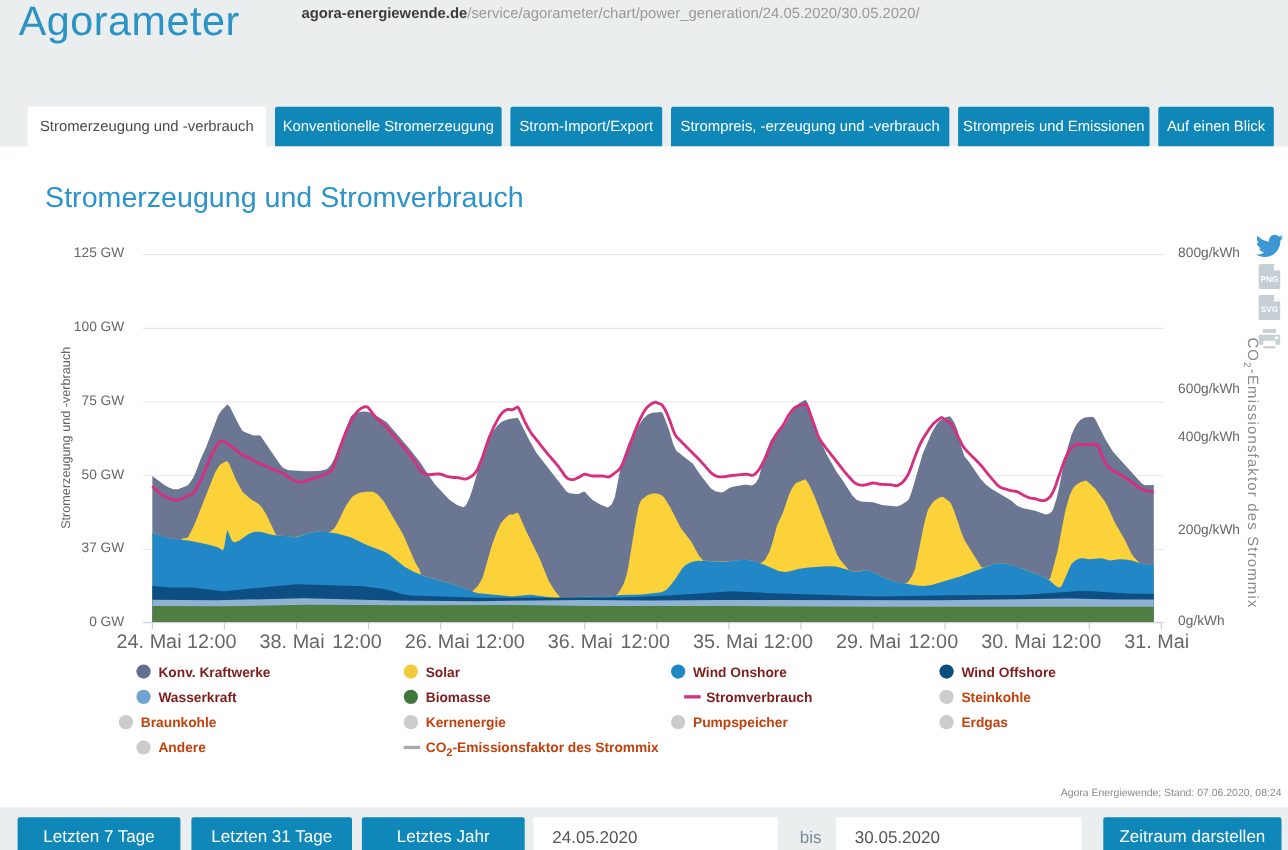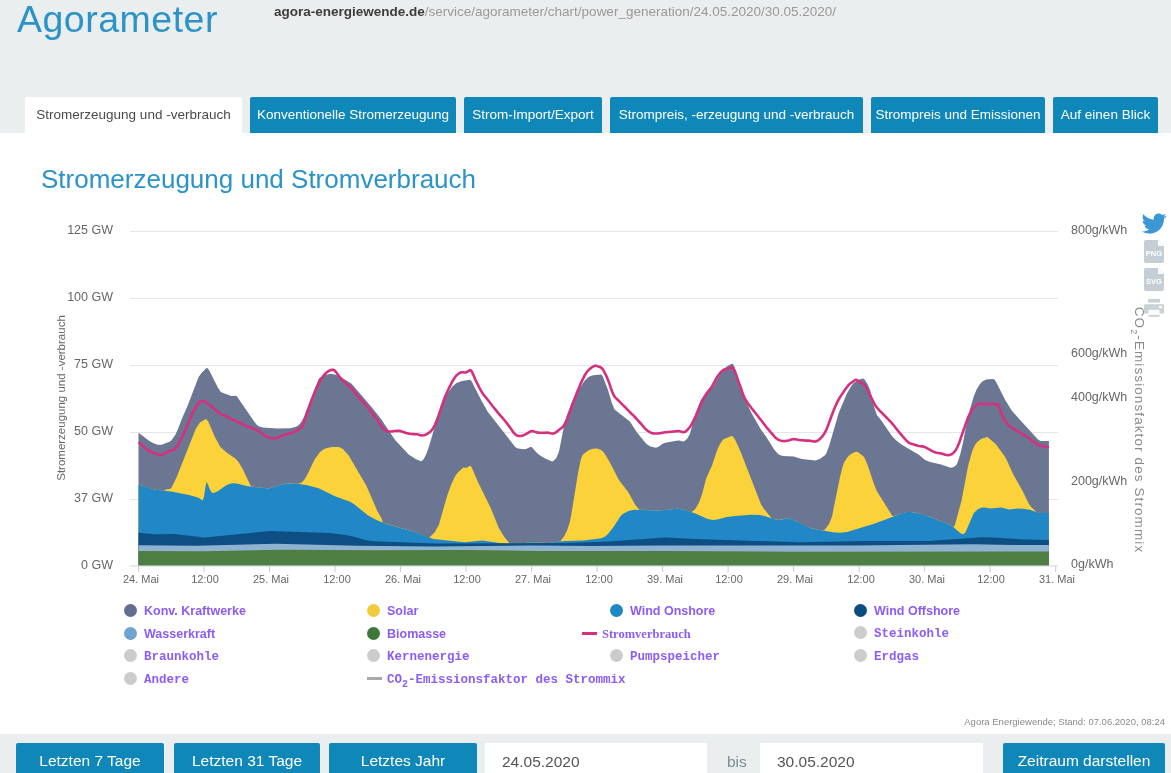--- a/index.html
+++ b/index.html
@@ -8,26 +8,26 @@
   .brand{position:absolute;left:17px;top:-2px;font-size:37.5px;color:#2c93c7;letter-spacing:0.5px;}
   .url{position:absolute;left:246px;top:4px;font-size:13.5px;color:#999;margin-left:28px;}
   .url b{color:#3c3c3c;}
   .tabs{position:absolute;left:25px;top:97px;height:36px;}
   .tab{display:inline-block;box-sizing:border-box;height:36px;line-height:35px;padding:0;margin-right:8px;background:#0f87b8;color:#fff;font-size:13.5px;border-radius:2px 2px 0 0;vertical-align:top;text-align:center;white-space:nowrap;overflow:hidden;}
   .tab.act{background:#fff;color:#4a4a4a;height:40px;}
   h2.ttl{position:absolute;left:25px;top:148px;margin:16px;font-size:26px;font-weight:normal;color:#2a93c9;}
   
   .ylab{position:absolute;width:80px;text-align:right;font-size:12.5px;color:#666;}
   .yrlab{position:absolute;left:1071px;text-align:left;font-size:12.5px;color:#666;}
-  .xlab{position:absolute;top:573px;width:70px;text-align:center;font-size:11px;color:#666;}
+  .xlab{position:absolute;top:573px;width:70px;font-size:18px;color:#666;}
   .axttl{position:absolute;font-size:12px;color:#666;white-space:nowrap;}
   
-  .leg{position:absolute;font-size:12.5px;font-weight:bold;color:#8b5cf6;height:23px;line-height:23px;white-space:nowrap;}
+  .leg{position:absolute;font-size:12.5px;font-weight:bold;color:#7f1d1d;height:23px;line-height:23px;white-space:nowrap;}
   .leg .dot{display:inline-block;width:13px;height:13px;border-radius:50%;margin-right:7px;vertical-align:-2px;}
-  .leg.off{color:#8b5cf6;font-family:Liberation Mono, monospace;}
+  .leg.off{color:#c2410c;}
   .leg.off .dot{background:#cccccc;}
   .leg .dash{display:inline-block;width:15px;height:3px;margin-right:5px;vertical-align:3px;}
   .stand{position:absolute;right:6px;top:716px;font-size:9.5px;color:#8a8a8a;}
   .bbar{position:absolute;left:0;top:734px;width:1171px;height:39px;background:#ebeeee;}
   .btn{position:absolute;top:743px;height:38px;box-sizing:border-box;background:#0f87b8;color:#fff;font-size:15.5px;text-align:center;line-height:36px;border-radius:2px;}
   .inp{position:absolute;top:743px;height:38px;box-sizing:border-box;background:#fff;color:#555;font-size:15.5px;line-height:38px;padding-left:17px;}
   .bis{position:absolute;top:743px;height:38px;line-height:37px;font-size:15.5px;color:#7b8b97;}
 </style>
 </head>
 <body>
@@ -78,45 +78,45 @@
 <div class="ylab" style="left:33px;top:424px;">50 GW</div>
 <div class="ylab" style="left:33px;top:491px;">37 GW</div>
 <div class="ylab" style="left:33px;top:558px;">0 GW</div>
 <div class="yrlab" style="top:223px;">800g/kWh</div>
 <div class="yrlab" style="top:307px;margin-top:39px;">600g/kWh</div>
 <div class="yrlab" style="top:390px;">400g/kWh</div>
 <div class="yrlab" style="top:474px;">200g/kWh</div>
 <div class="yrlab" style="top:557px;">0g/kWh</div>
 <div class="xlab" style="left:106px;">24. Mai</div>
 <div class="xlab" style="left:170px;">12:00</div>
-<div class="xlab" style="left:236px;">25. Mai</div>
+<div class="xlab" style="left:236px;">38. Mai</div>
 <div class="xlab" style="left:302px;">12:00</div>
 <div class="xlab" style="left:368px;">26. Mai</div>
 <div class="xlab" style="left:432px;">12:00</div>
-<div class="xlab" style="left:498px;">27. Mai</div>
+<div class="xlab" style="left:498px;">36. Mai</div>
 <div class="xlab" style="left:564px;">12:00</div>
-<div class="xlab" style="left:630px;">39. Mai</div>
+<div class="xlab" style="left:630px;">35. Mai</div>
 <div class="xlab" style="left:694px;">12:00</div>
 <div class="xlab" style="left:760px;">29. Mai</div>
 <div class="xlab" style="left:826px;">12:00</div>
 <div class="xlab" style="left:892px;">30. Mai</div>
 <div class="xlab" style="left:956px;">12:00</div>
 <div class="xlab" style="left:1022px;">31. Mai</div>
 <div class="axttl" style="left:61px;top:398px;transform:translate(-50%,-50%) rotate(-90deg);font-size:11.5px;">Stromerzeugung und -verbrauch</div>
 <div class="axttl" style="left:1138px;top:430px;transform:translate(-50%,-50%) rotate(90deg);font-size:13.5px;letter-spacing:1.1px;color:#8a8a8a;">CO<sub style="font-size:9px;">2</sub>-Emissionsfaktor des Strommix</div>
 <div class="leg" style="left:124px;top:600px;"><span class="dot" style="background:#626f90;"></span>Konv. Kraftwerke</div>
 <div class="leg" style="left:124px;top:623px;"><span class="dot" style="background:#6fa3d2;"></span>Wasserkraft</div>
-<div class="leg off" style="left:124px;top:646px;"><span class="dot" style=""></span>Braunkohle</div>
+<div class="leg off" style="left:108px;top:646px;"><span class="dot" style=""></span>Braunkohle</div>
 <div class="leg off" style="left:124px;top:669px;"><span class="dot" style=""></span>Andere</div>
 <div class="leg" style="left:367px;top:600px;"><span class="dot" style="background:#f2cb3d;"></span>Solar</div>
 <div class="leg" style="left:367px;top:623px;"><span class="dot" style="background:#3e7839;"></span>Biomasse</div>
 <div class="leg off" style="left:367px;top:646px;text-align:right;"><span class="dot" style=""></span>Kernenergie</div>
 <div class="leg off" style="left:367px;top:669px;"><span class="dash" style="background:#a9a9a9;"></span>CO<sub style="font-size:10px;">2</sub>-Emissionsfaktor des Strommix</div>
 <div class="leg" style="left:610px;top:600px;"><span class="dot" style="background:#1e88c5;"></span>Wind Onshore</div>
-<div class="leg" style="left:582px;top:623px;font-family:Liberation Serif, serif;"><span class="dash" style="background:#d5307f;"></span>Stromverbrauch</div>
+<div class="leg" style="left:622px;top:623px;"><span class="dash" style="background:#d5307f;"></span>Stromverbrauch</div>
 <div class="leg off" style="left:610px;top:646px;"><span class="dot" style=""></span>Pumpspeicher</div>
 <div class="leg" style="left:854px;top:600px;"><span class="dot" style="background:#0a4d7e;"></span>Wind Offshore</div>
 <div class="leg off" style="left:854px;top:623px;"><span class="dot" style=""></span>Steinkohle</div>
 <div class="leg off" style="left:854px;top:646px;"><span class="dot" style=""></span>Erdgas</div>
 
 <svg width="26" height="22" viewBox="0 0 24 20" style="position:absolute;left:1141px;top:213px;">
  <path fill="#3b98d4" d="M23.4 2.4c-.8.4-1.7.6-2.7.8 1-.6 1.7-1.5 2-2.6-.9.5-1.9.9-3 1.1C18.9.7 17.7.2 16.4.2c-2.6 0-4.7 2.1-4.7 4.7 0 .4 0 .7.1 1.1C7.9 5.8 4.4 3.9 2.1 1.1c-.4.7-.6 1.5-.6 2.4 0 1.6.8 3.1 2.1 3.9-.8 0-1.5-.2-2.1-.6v.1c0 2.3 1.6 4.2 3.8 4.6-.4.1-.8.2-1.2.2-.3 0-.6 0-.9-.1.6 1.9 2.3 3.2 4.4 3.3-1.6 1.3-3.6 2-5.8 2-.4 0-.7 0-1.1-.1 2.1 1.3 4.5 2.1 7.2 2.1 8.6 0 13.3-7.1 13.3-13.3v-.6c.9-.7 1.7-1.5 2.3-2.5z"></path>
 </svg>
 <svg width="20" height="23" viewBox="0 0 20 23" style="position:absolute;left:1144px;top:240px;">
  <path fill="#c5ced4" d="M0 2c0-1.1.9-2 2-2h12l6 6v15c0 1.1-.9 2-2 2H2c-1.1 0-2-.9-2-2z"></path>

